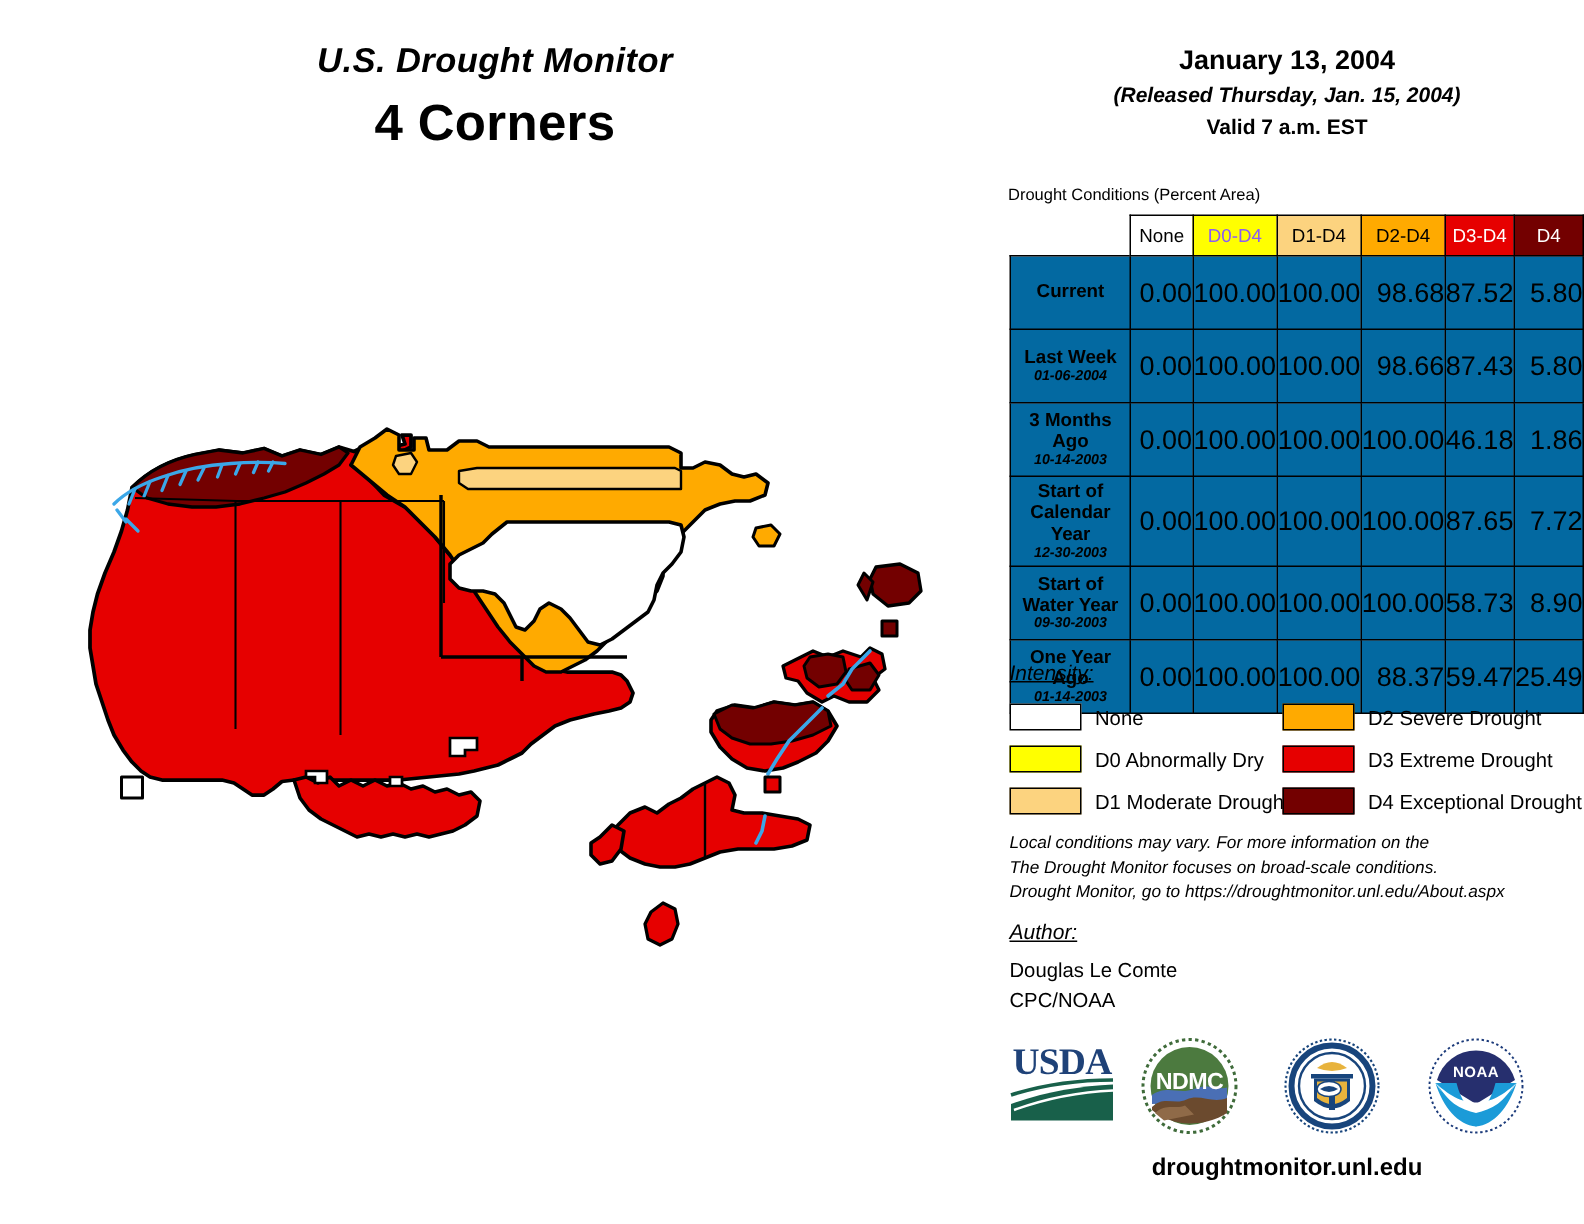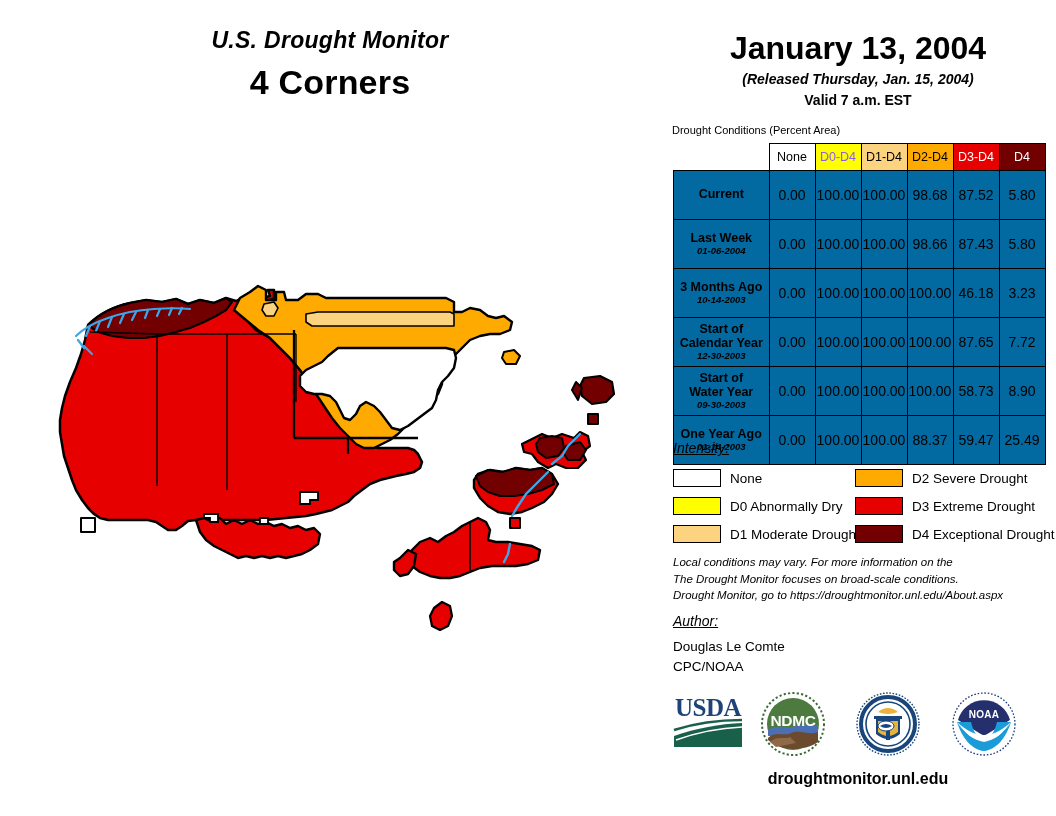--- a/index.html
+++ b/index.html
@@ -48,21 +48,21 @@
 
   
   .date-block {
     position: absolute;
     left: 660px;
     top: 30px;
     width: 396px;
     text-align: center;
   }
   .date-main {
-    font-size: 32px;
+    font-size: 18px;
     font-weight: bold;
     line-height: 1.15;
   }
   .date-released {
     font-size: 14px;
     font-weight: bold;
     font-style: italic;
     margin-top: 4px;
   }
   .date-valid {
@@ -106,21 +106,21 @@
     font-weight: normal;
     width: 45px;
   }
   .hdr-none  { background:#ffffff !important; color:#000; }
   .hdr-d0    { background:#FFFF00 !important; color:#8b5cf6; }
   .hdr-d1    { background:#FCD37F !important; color:#000; }
   .hdr-d2    { background:#FFAA00 !important; color:#000; }
   .hdr-d3    { background:#E60000 !important; color:#ffffff; }
   .hdr-d4    { background:#730000 !important; color:#ffffff; }
 
-  .dm-table tbody td { height: 44px; font-size: 14px; }
+  .dm-table tbody td { height: 44px; font-size: 18px; text-align: right; }
   .dm-table tbody td.rowlabel {
     text-align: center;
     font-weight: bold;
     font-size: 12.5px;
     line-height: 1.15;
     padding: 2px 4px;
   }
   .rowlabel .rdate {
     display: block;
     font-size: 9.5px;
@@ -293,21 +293,21 @@
       <tr>
         <td class="rowlabel">
           <span>3 Months Ago</span>
           <span class="rdate">10-14-2003</span>
         </td>
         <td>0.00</td>
         <td>100.00</td>
         <td>100.00</td>
         <td>100.00</td>
         <td>46.18</td>
-        <td>3.23</td>
+        <td>1.86</td>
       </tr>
 
       <tr>
         <td class="rowlabel">
           <span class="multiline">Start of<br>Calendar Year</span>
           <span class="rdate">12-30-2003</span>
         </td>
         <td>0.00</td>
         <td>100.00</td>
         <td>100.00</td>

